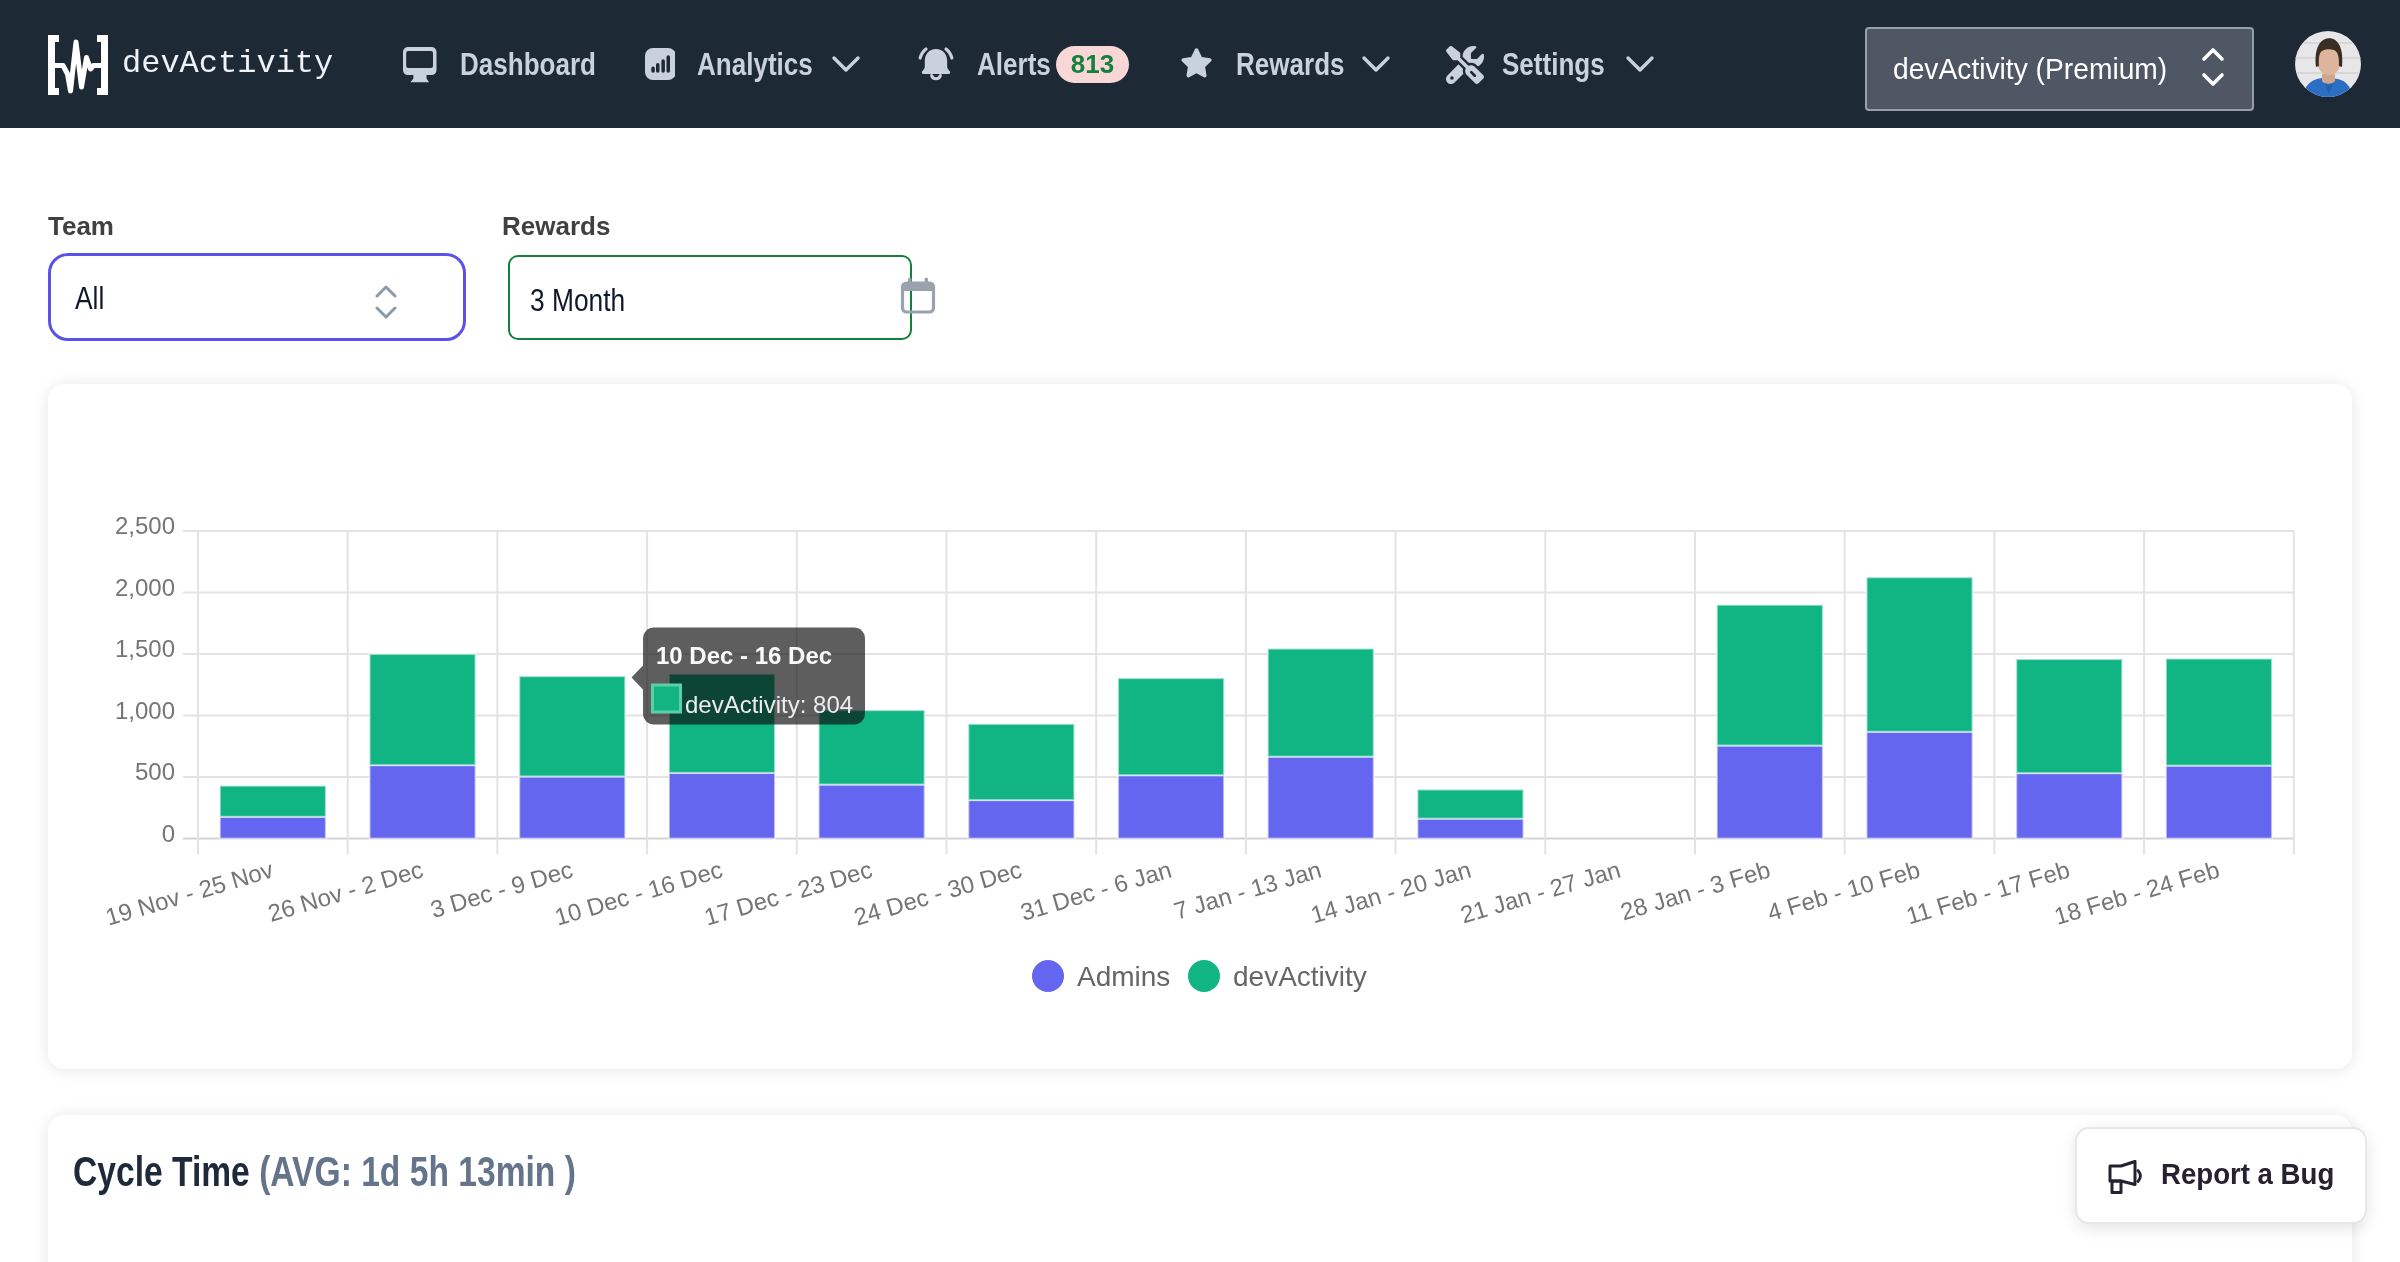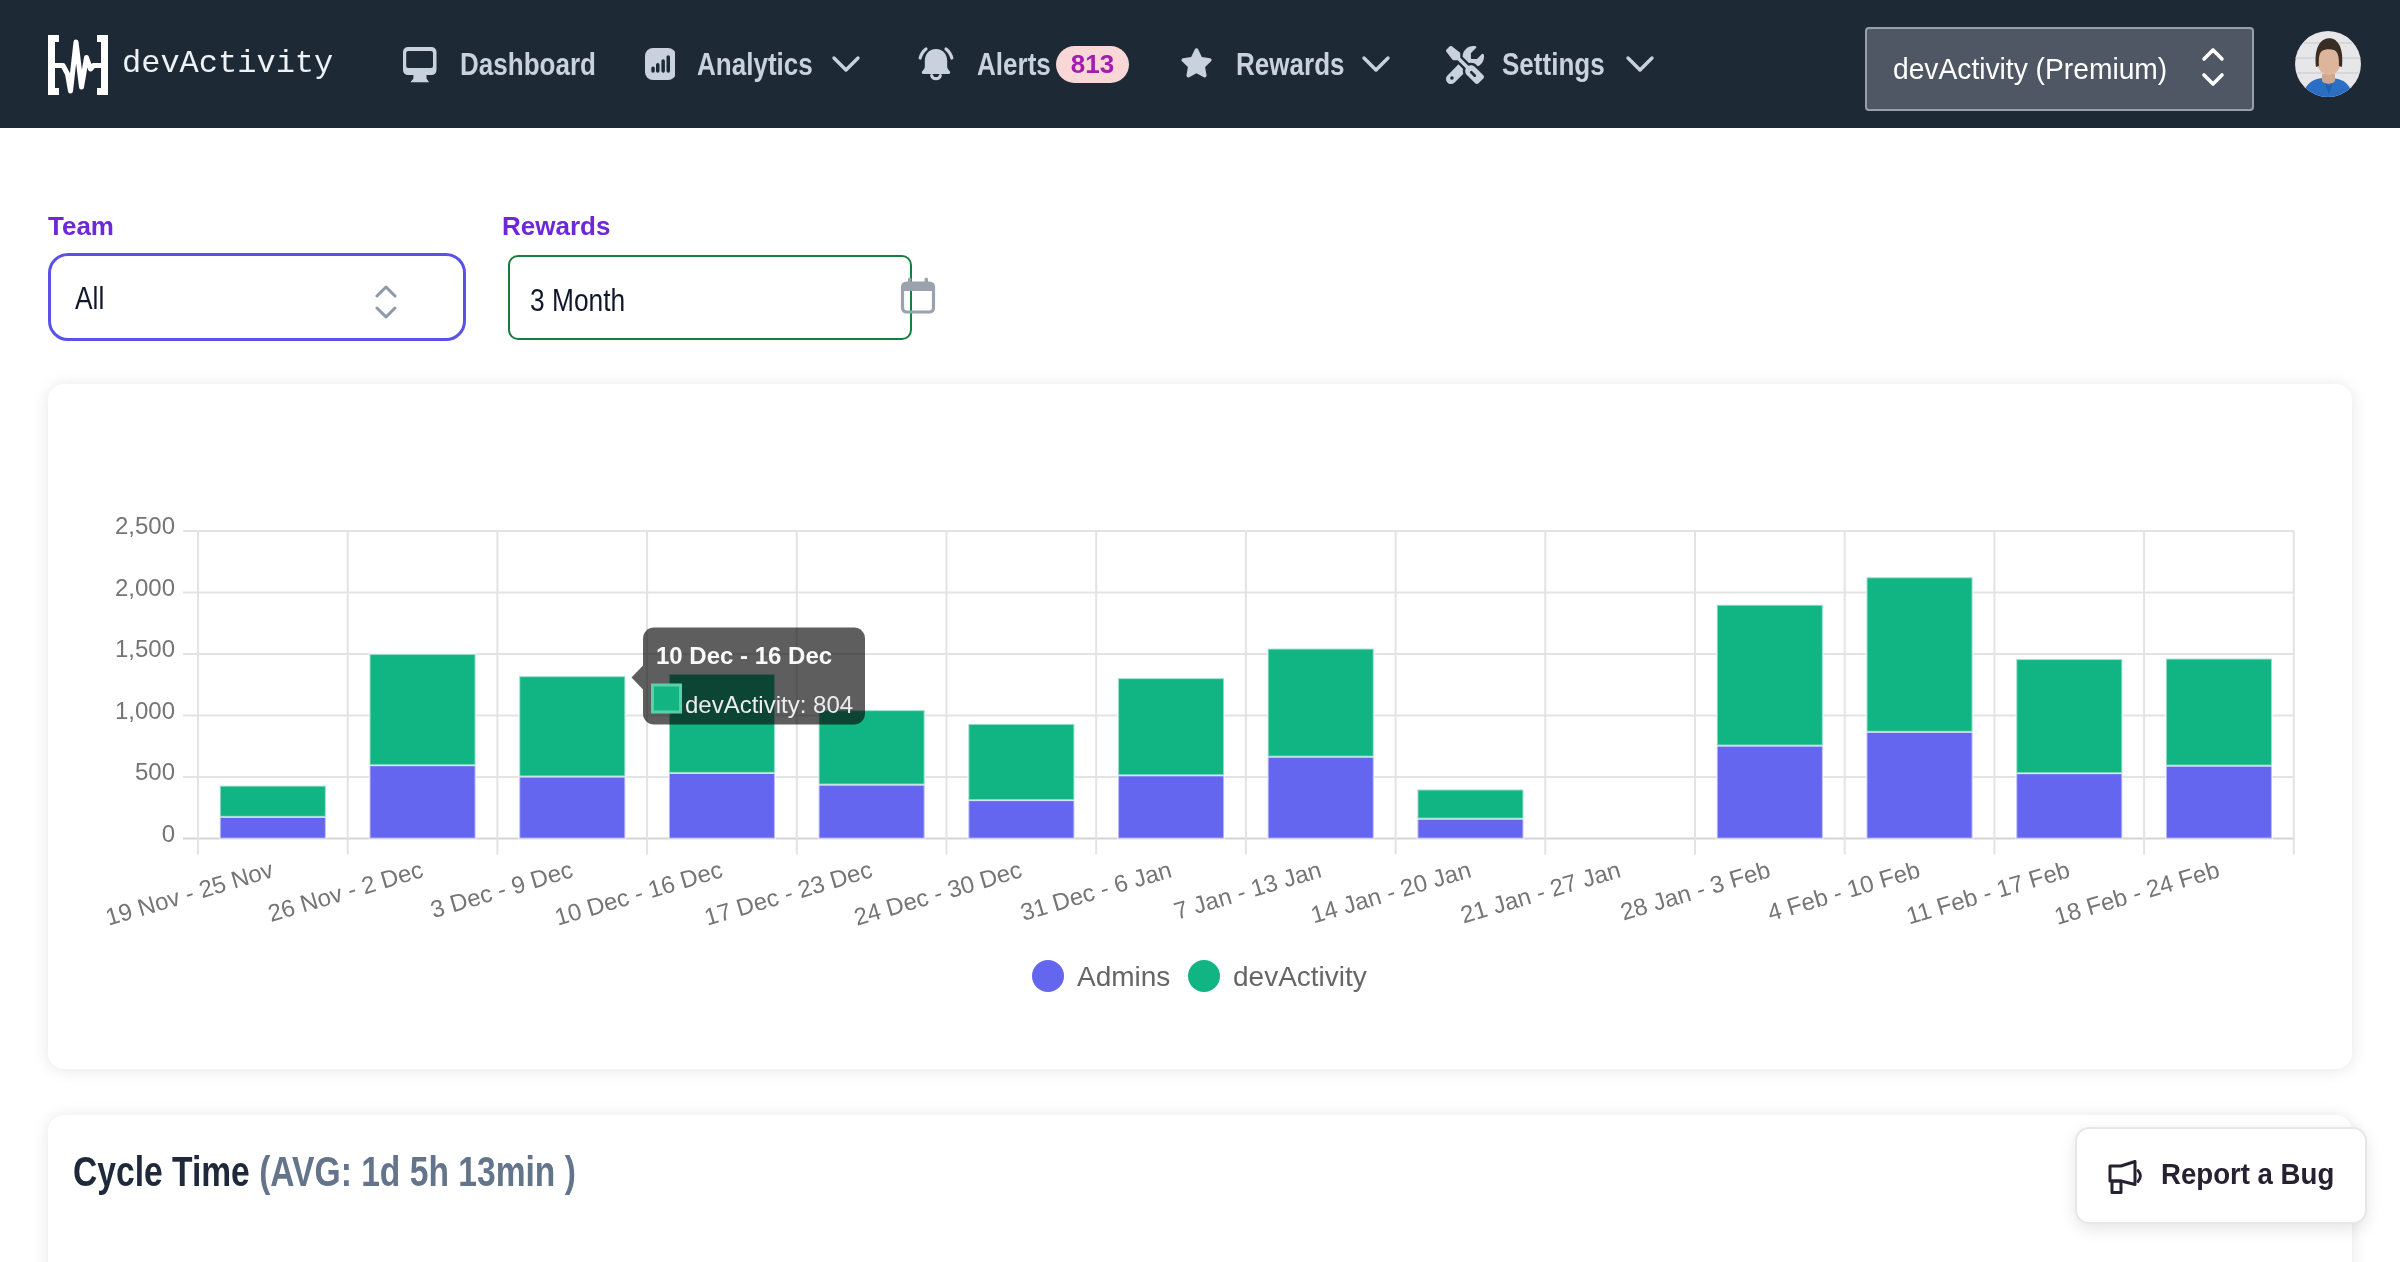--- a/index.html
+++ b/index.html
@@ -4,25 +4,25 @@
 <style>
 * { margin:0; padding:0; box-sizing:border-box; }
 html,body { width:2400px; height:1262px; overflow:hidden; background:#fff;
   font-family:"Liberation Sans", sans-serif; -webkit-font-smoothing:antialiased; }
 .abs { position:absolute; }
 #nav { position:absolute; left:0; top:0; width:2400px; height:128px; background:#1e2936; }
 .navtxt { position:absolute; color:#c9d1dd; font-size:31px; font-weight:600; top:47px; line-height:36px; transform:scaleX(0.84); transform-origin:left top; }
 #logotxt { position:absolute; left:122px; top:45px; color:#eef2f7; font-family:"Liberation Mono", monospace;
   font-size:32px; font-weight:500; letter-spacing:0px; }
 .badge { position:absolute; left:1056px; top:46px; width:73px; height:37px; border-radius:19px;
-  background:#f9d7d7; color:#a21caf; font-size:26px; font-weight:bold; text-align:center; line-height:37px; }
+  background:#f9d7d7; color:#15803d; font-size:26px; font-weight:bold; text-align:center; line-height:37px; }
 #navsel { position:absolute; left:1865px; top:27px; width:389px; height:84px; border-radius:4px;
   background:#4e5763; border:2px solid #96a0ad; }
 #navsel .t { position:absolute; left:26px; top:23px; font-size:30px; color:#ffffff; transform:scaleX(0.94); transform-origin:left top; }
-.flabel { position:absolute; font-size:26px; font-weight:600; color:#6d28d9; }
+.flabel { position:absolute; font-size:26px; font-weight:600; color:#404040; }
 #teambox { position:absolute; left:48px; top:253px; width:418px; height:88px; border:3.5px solid #5a52e8; border-radius:20px; background:#fff; }
 #periodbox { position:absolute; left:508px; top:255px; width:404px; height:85px; border:2px solid #15803d; border-radius:10px; background:#fff; }
 .card { position:absolute; left:48px; width:2304px; background:#fff; border-radius:16px;
   box-shadow:0 1px 16px rgba(0,0,0,0.10); }
 #card1 { top:384px; height:685px; }
 #card2 { top:1115px; height:400px; }
 .ctitle { position:absolute; font-size:42px; font-weight:bold; color:#1e293b; }
 #bugbtn { position:absolute; left:2075px; top:1127px; width:292px; height:97px; background:#fff;
   border:2px solid #e7e7eb; border-radius:14px; box-shadow:0 5px 16px rgba(0,0,0,0.10); }
 #bugbtn .t { position:absolute; left:84px; top:28px; font-size:30px; font-weight:bold; color:#262130; transform:scaleX(0.92); transform-origin:left top; }

